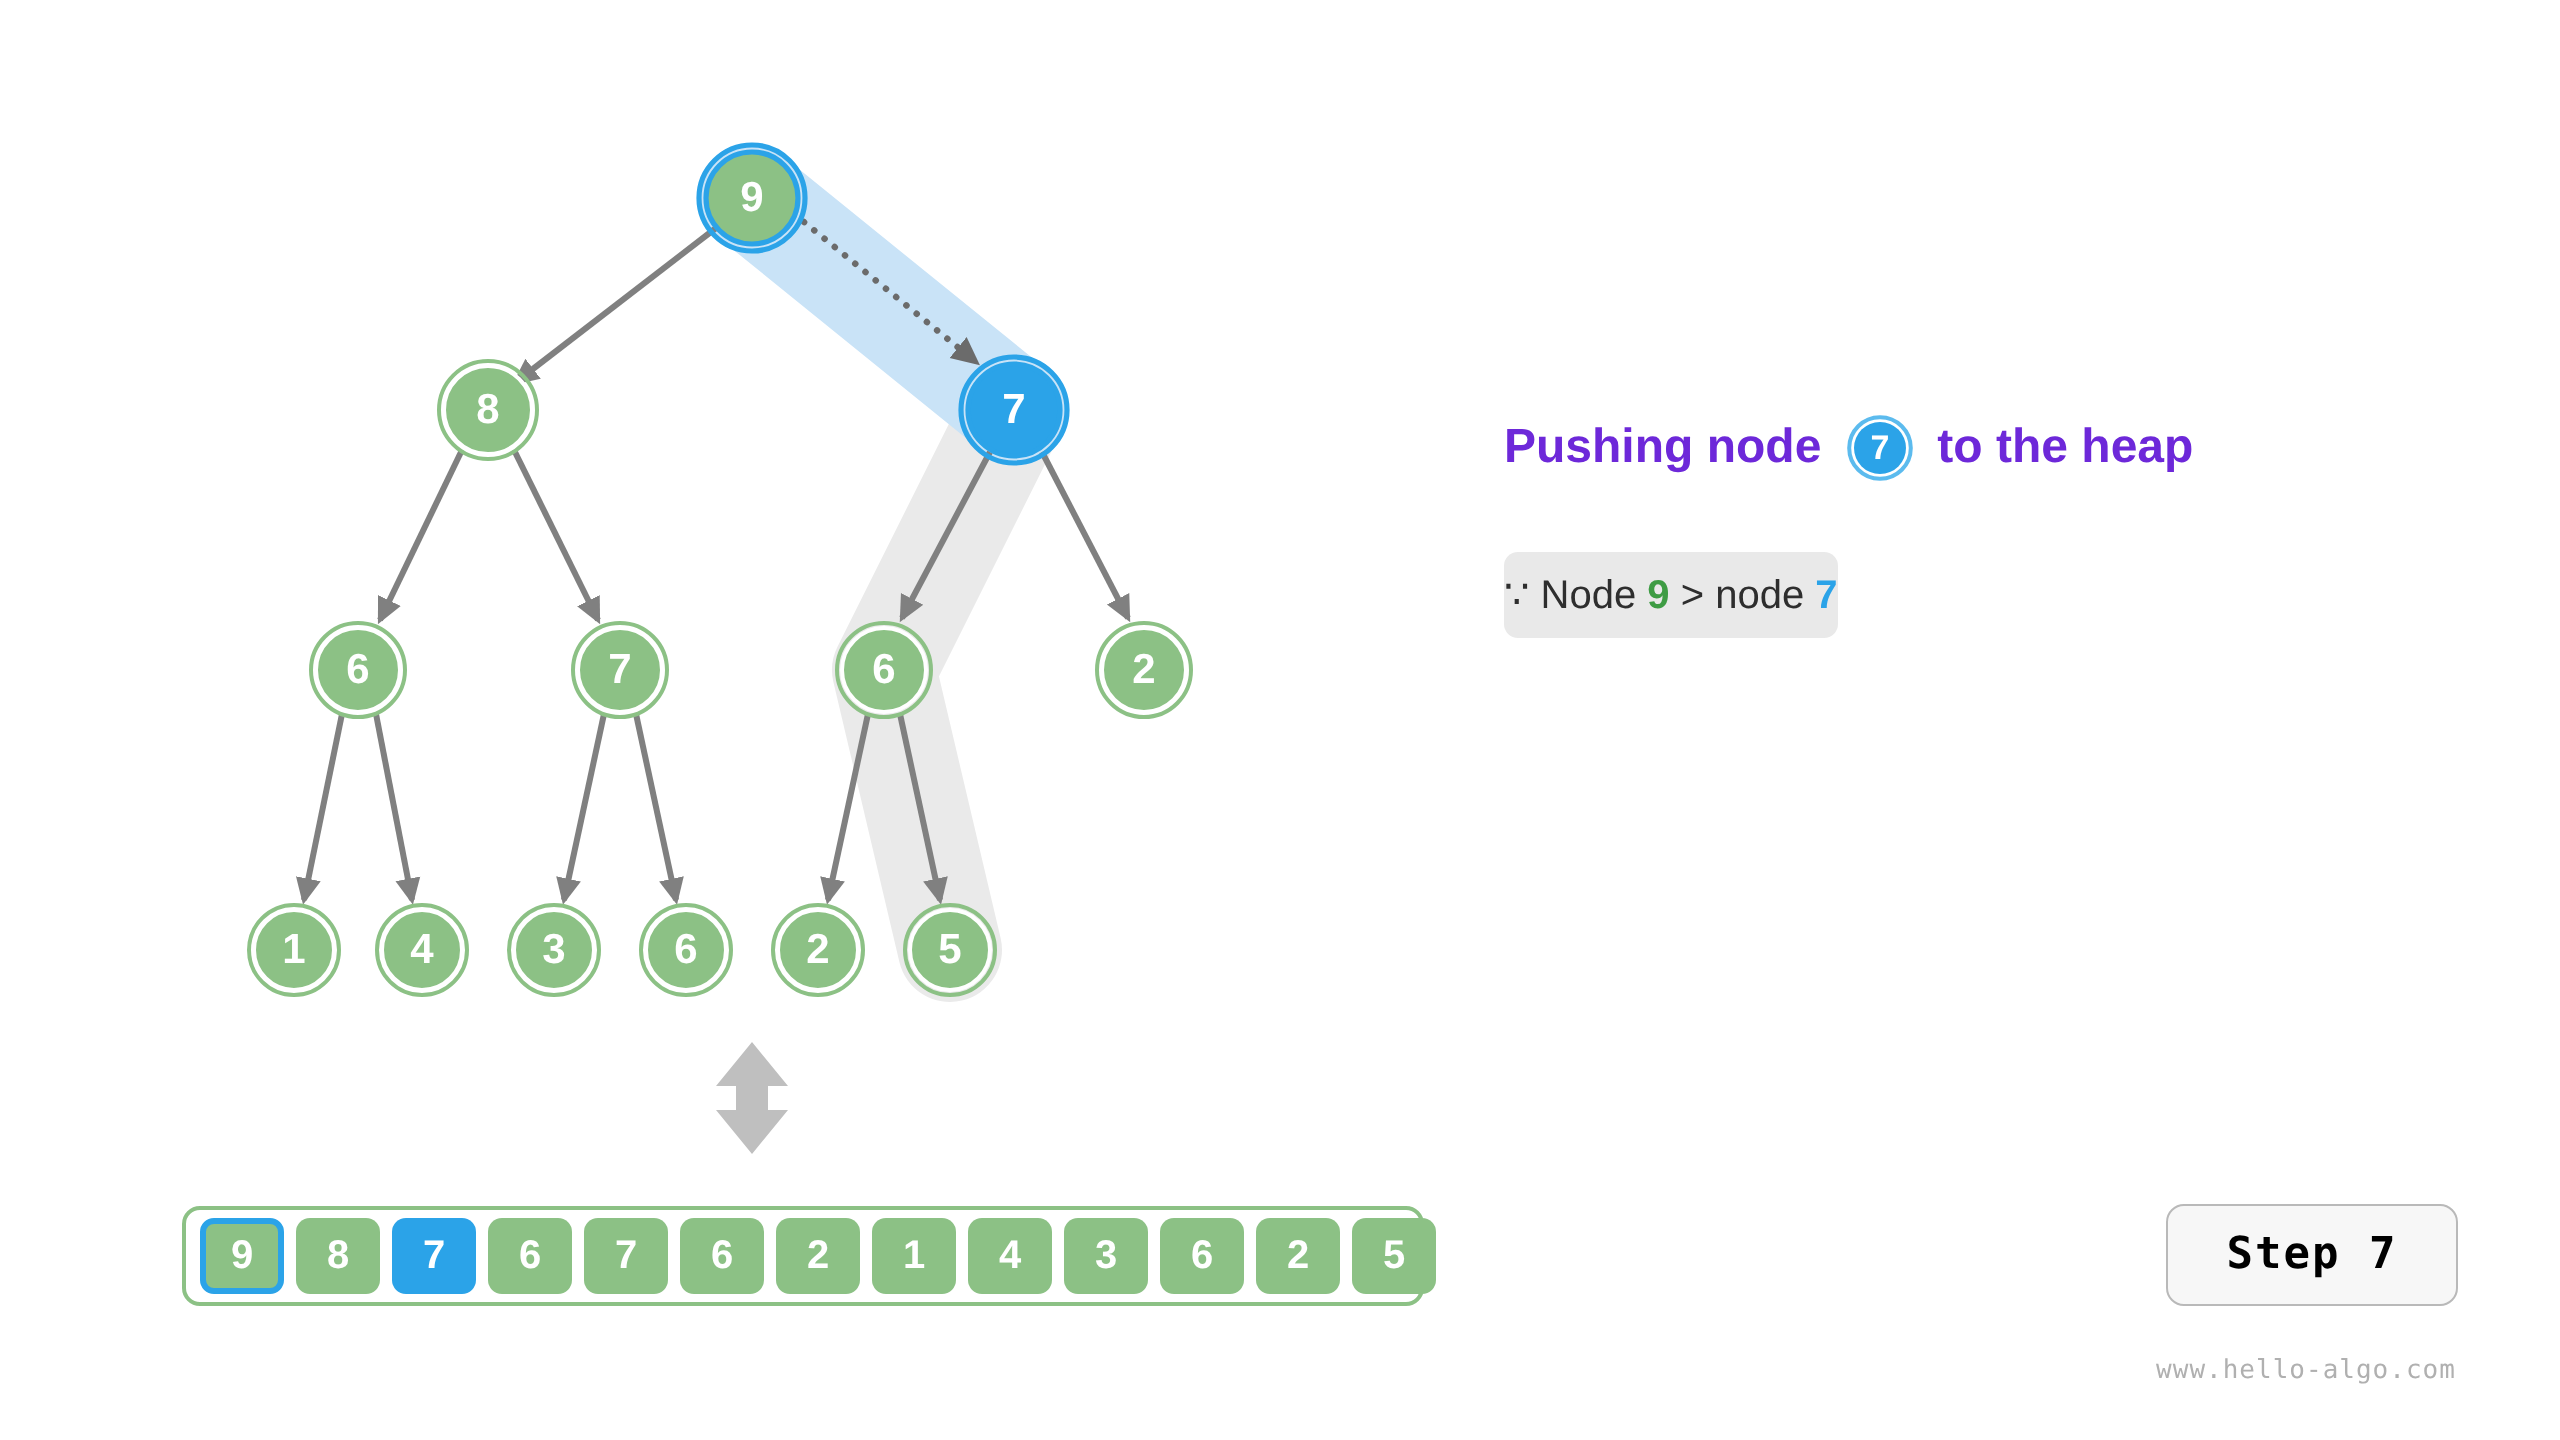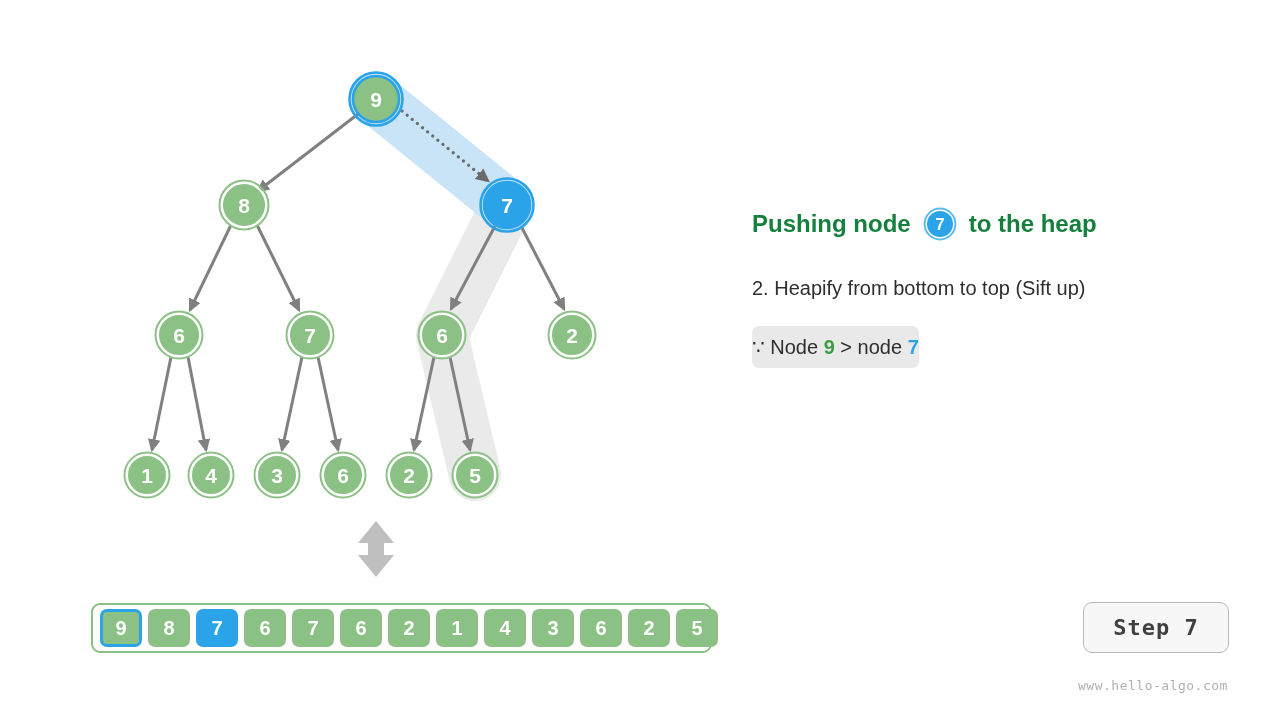--- a/index.html
+++ b/index.html
@@ -73,21 +73,21 @@
     position: absolute;
     left: 752px;
     top: 200px;
     width: 500px;
   }
   #title-row {
     display: flex;
     align-items: center;
     font-size: 24px;
     font-weight: 700;
-    color: #15803d;
+    color: #6d28d9;
     height: 48px;
   }
   #title-badge {
     width: 34px;
     height: 34px;
     margin: 0 12px;
     flex: 0 0 auto;
     position: relative;
   }
   .steps {
@@ -116,21 +116,21 @@
   
   #step-button {
     position: absolute;
     left: 1083px;
     top: 602px;
     width: 146px;
     height: 51px;
     border: 1px solid #b9b9b9;
     border-radius: 9px;
     background: #f7f7f7;
-    color: #404040;
+    color: #000000;
     font-family: "DejaVu Sans Mono", monospace;
     font-size: 22px;
     font-weight: 700;
     display: flex;
     align-items: center;
     justify-content: center;
     letter-spacing: 1px;
     box-sizing: border-box;
   }
   #watermark {
@@ -306,21 +306,20 @@
         <svg width="34" height="34" viewBox="0 0 34 34">
           <circle cx="17" cy="17" r="13" fill="#2ba3e8"></circle>
           <circle cx="17" cy="17" r="15.4" fill="none" stroke="#5cbbee" stroke-width="2"></circle>
           <text x="17" y="17" text-anchor="middle" dominant-baseline="central" font-family="Liberation Sans, sans-serif" font-size="17" font-weight="700" fill="#ffffff">7</text>
         </svg>
       </span>
       <span>to the heap</span>
     </div>
 
     <div class="steps">
-      <div class="step-line">2. Heapify from bottom to top (Sift up)</div>
     </div>
 
     <div id="hint-box">
       <span>∵</span>
       <span>Node</span>
       <span class="num-green">9</span>
       <span>&gt;</span>
       <span>node</span>
       <span class="num-blue">7</span>
     </div>

